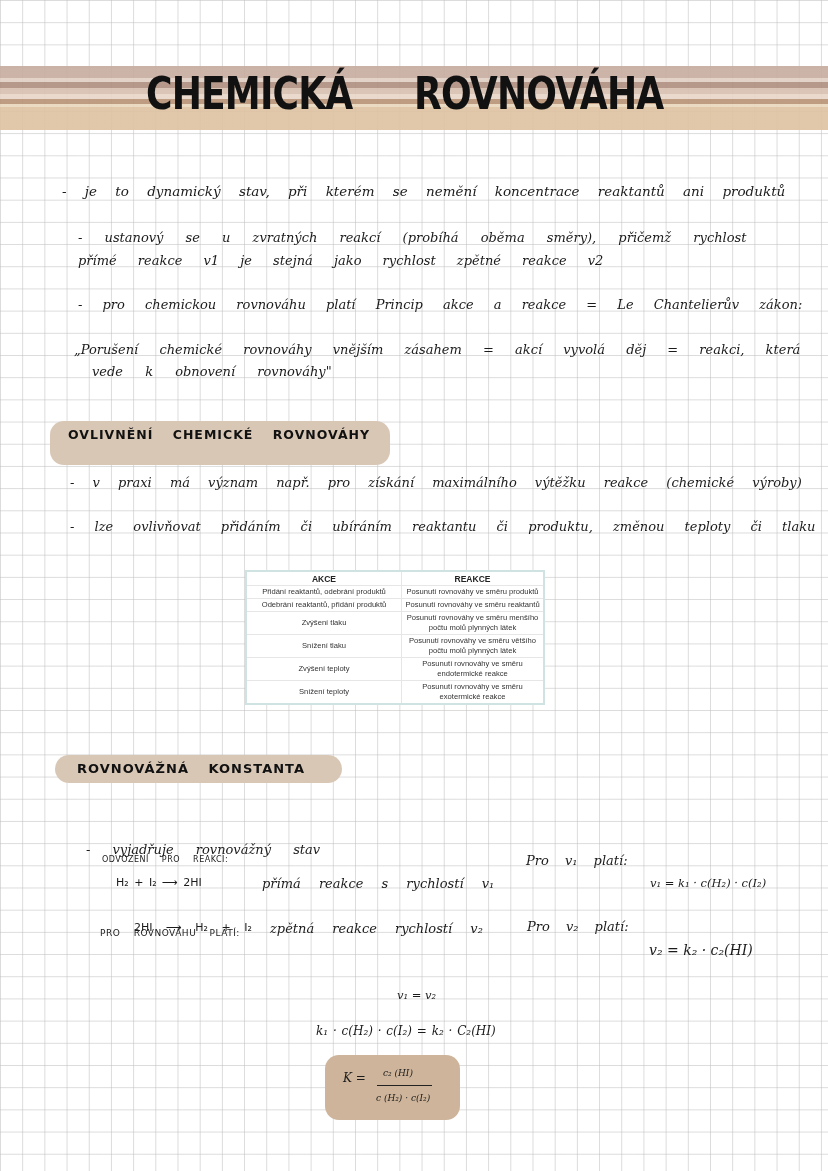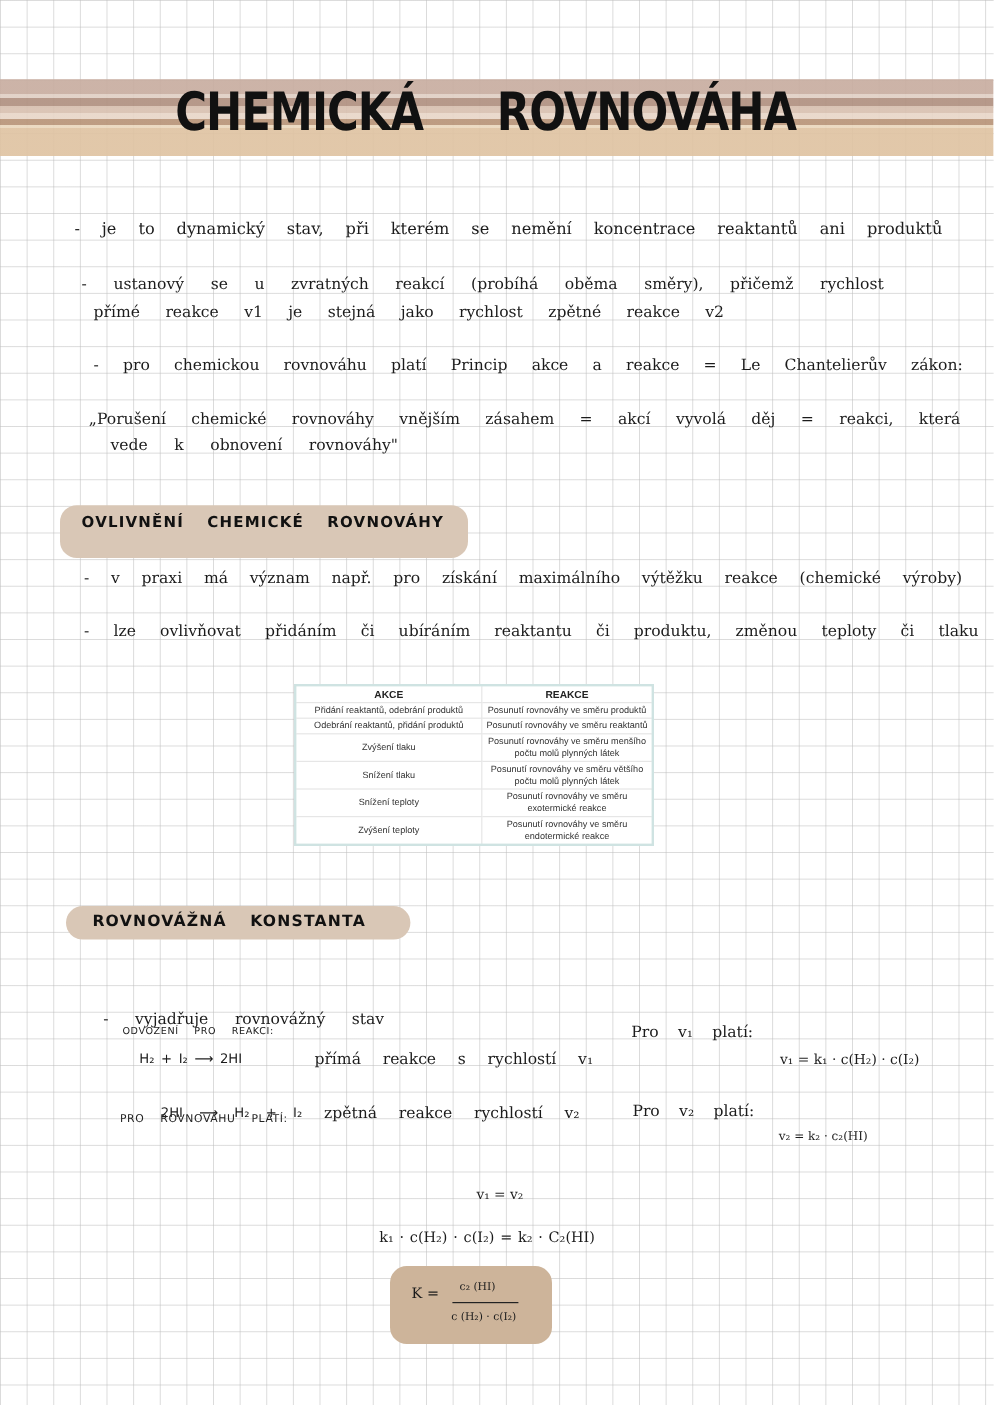--- a/index.html
+++ b/index.html
@@ -28,21 +28,21 @@
         #dfc3a2 41px, #dfc3a2 64px);
     opacity: 0.92;
   }
   .title {
     position: absolute; top: 66px; height: 56px; line-height: 56px;
     font-family: "DejaVu Sans", sans-serif; font-weight: bold;
     font-size: 44px; letter-spacing: -1px; color: #111;
     transform: scaleX(0.82); transform-origin: left center;
   }
   .hw {
-    position: absolute; font-family: "DejaVu Serif", serif; 
+    position: absolute; font-family: "DejaVu Serif", serif; font-style: italic;
     font-size: 13px; color: #1b1b1b; white-space: nowrap; word-spacing: 12px;
   }
   .pill {
     position: absolute; background: #d9c7b6; border-radius: 14px;
     font-family: "DejaVu Sans", sans-serif; font-weight: bold; color: #111;
     letter-spacing: 1px; word-spacing: 14px;
   }
   .caps {
     position: absolute; font-family: "DejaVu Sans", sans-serif;
     font-size: 9px; color: #222; letter-spacing: 0.5px; word-spacing: 10px; white-space: nowrap;
@@ -65,21 +65,21 @@
   .frac-line { position: absolute; left: 377px; top: 1085px; width: 55px; height: 1px; background: #222; }
 </style>
 </head>
 <body>
 
 <div class="banner"></div>
 <div class="title" style="left:146px;">CHEMICKÁ</div>
 <div class="title" style="left:414px;">ROVNOVÁHA</div>
 
 <div class="hw" style="left:62px; top:183px; font-size:13.5px; word-spacing:14px;">- je to dynamický stav, při kterém se nemění koncentrace reaktantů ani produktů</div>
-<div class="hw" style="left:68px; top:230px; word-spacing:18px;text-align:right;">- ustanový se u zvratných reakcí (probíhá oběma směry), přičemž rychlost</div>
+<div class="hw" style="left:78px; top:230px; word-spacing:18px;text-align:right;">- ustanový se u zvratných reakcí (probíhá oběma směry), přičemž rychlost</div>
 <div class="hw" style="left:78px; top:253px; word-spacing:17px;">přímé reakce v1 je stejná jako rychlost zpětné reakce v2</div>
 <div class="hw" style="left:78px; top:297px; word-spacing:16px;">- pro chemickou rovnováhu platí Princip akce a reakce = Le Chantelierův zákon:</div>
 <div class="hw" style="left:74px; top:342px; word-spacing:17px;">„Porušení chemické rovnováhy vnějším zásahem = akcí vyvolá děj = reakci, která</div>
 <div class="hw" style="left:92px; top:364px; word-spacing:18px;">vede k obnovení rovnováhy"</div>
 
 <div class="pill" style="left:50px; top:421px; width:340px; height:44px; line-height:28px; font-size:12.5px; padding-left:18px; box-sizing:border-box;">OVLIVNĚNÍ CHEMICKÉ ROVNOVÁHY</div>
 <div class="hw" style="left:70px; top:475px; word-spacing:14px;">- v praxi má význam např. pro získání maximálního výtěžku reakce (chemické výroby)</div>
 <div class="hw" style="left:70px; top:519px; word-spacing:16px;">- lze ovlivňovat přidáním či ubíráním reaktantu či produktu, změnou teploty či tlaku</div>
 
 <table class="rx">
@@ -100,43 +100,43 @@
     </tr>
     <tr>
       <td class="a">Zvýšení tlaku</td>
       <td>Posunutí rovnováhy ve směru menšího počtu molů plynných látek</td>
     </tr>
     <tr>
       <td class="a">Snížení tlaku</td>
       <td>Posunutí rovnováhy ve směru většího počtu molů plynných látek</td>
     </tr>
     <tr>
+      <td class="a">Zvýšení teploty</td>
+      <td>Posunutí rovnováhy ve směru endotermické reakce</td>
+    </tr>
+    <tr>
       <td class="a">Snížení teploty</td>
       <td>Posunutí rovnováhy ve směru exotermické reakce</td>
-    </tr>
-    <tr>
-      <td class="a">Zvýšení teploty</td>
-      <td>Posunutí rovnováhy ve směru endotermické reakce</td>
     </tr>
   </tbody>
 </table>
 
 <div class="pill" style="left:55px; top:755px; width:287px; height:28px; line-height:28px; font-size:13px; padding-left:22px; box-sizing:border-box;">ROVNOVÁŽNÁ KONSTANTA</div>
 <div class="hw" style="left:86px; top:810px; word-spacing:18px;margin-top:32px;">- vyjadřuje rovnovážný stav</div>
 
 <div class="caps" style="left:102px; top:855px; font-size:8px;">ODVOZENÍ PRO REAKCI:</div>
 <div class="hw" style="left:116px; top:876px; font-style:normal; font-family:'DejaVu Sans', sans-serif; font-size:11px; word-spacing:2px;">H₂ + I₂ ⟶ 2HI</div>
 <div class="hw" style="left:262px; top:876px; word-spacing:14px;">přímá reakce s rychlostí v₁</div>
 <div class="hw" style="left:118px; top:921px; font-style:normal; font-family:'DejaVu Sans', sans-serif; font-size:11px; word-spacing:10px;margin-left:16px;">2HI ⟶ H₂ + I₂</div>
 <div class="hw" style="left:270px; top:921px; word-spacing:14px;">zpětná reakce rychlostí v₂</div>
 
 <div class="hw" style="left:526px; top:853px; word-spacing:12px;">Pro v₁ platí:</div>
 <div class="hw" style="left:650px; top:876px; font-size:11.5px; word-spacing:0px;">v₁ = k₁ · c(H₂) · c(I₂)</div>
 <div class="hw" style="left:527px; top:919px; word-spacing:12px;">Pro v₂ platí:</div>
-<div class="hw" style="left:649px; top:942px; font-size:10px; word-spacing:0px;">v₂ = k₂ · c₂(HI)</div>
+<div class="hw" style="left:649px; top:942px; font-size:14px; word-spacing:0px;">v₂ = k₂ · c₂(HI)</div>
 
 <div class="caps" style="left:90px; top:928px; font-size:9px;margin-left:10px;">PRO ROVNOVÁHU PLATÍ:</div>
 <div class="hw" style="left:373px; top:988px; font-size:11.5px; word-spacing:0px;margin-left:24px;">v₁ = v₂</div>
 <div class="hw" style="left:316px; top:1024px; font-size:12px; word-spacing:1px;">k₁ · c(H₂) · c(I₂) = k₂ · C₂(HI)</div>
 
 <div class="kbox"></div>
 <div class="hw" style="left:343px; top:1071px; font-size:12px; word-spacing:0px;">K =</div>
 <div class="hw" style="left:383px; top:1068px; font-size:9px; word-spacing:0px;">c₂ (HI)</div>
 <div class="frac-line"></div>
 <div class="hw" style="left:376px; top:1093px; font-size:9px; word-spacing:0px;">c (H₂) · c(I₂)</div>

